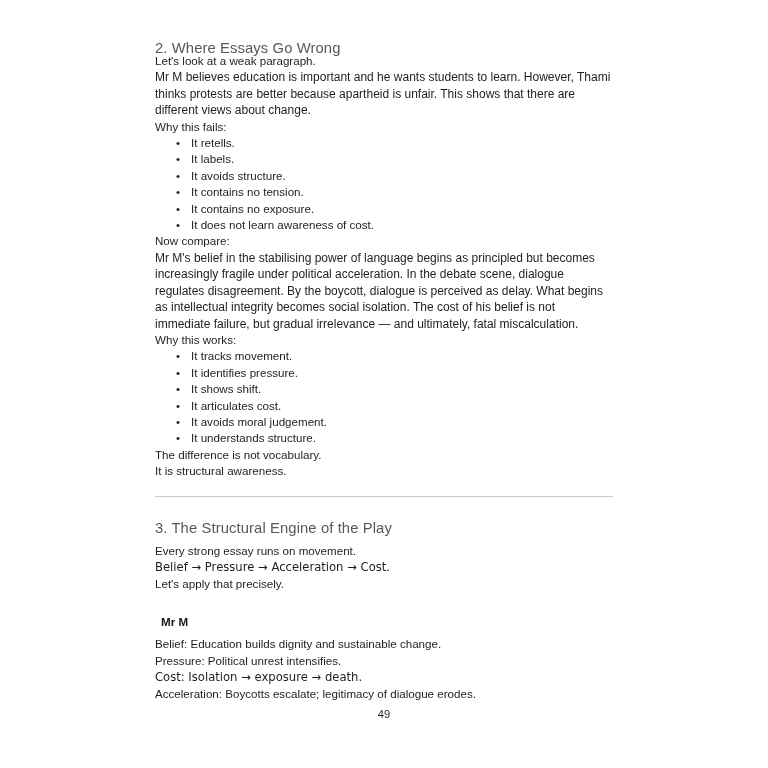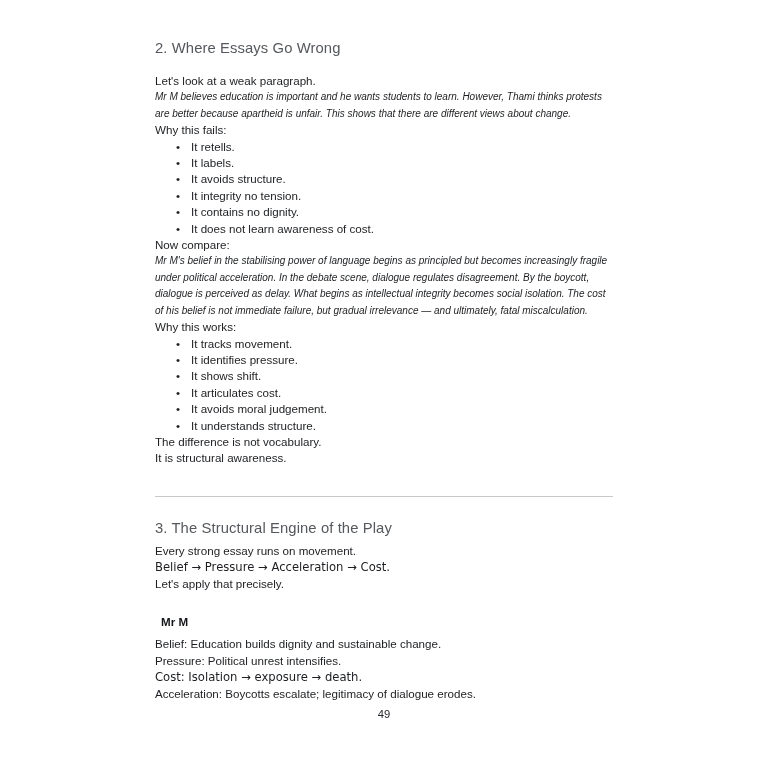--- a/index.html
+++ b/index.html
@@ -39,27 +39,26 @@
     left: 0;
   }
   .body-line {
     font-size: 11.6px;
     color: #1c1e21;
     line-height: 16.4px;
     margin: 0;
     padding: 0;
   }
   .para {
-    font-size: 10px;
+    font-size: 12px;
     color: #1c1e21;
     line-height: 16.4px;
     margin: 0;
     padding: 0;
     text-align: left;
-    font-style: italic;
   }
   .bullets {
     list-style: none;
     margin: 0;
     padding: 0;
   }
   .bullets li {
     position: relative;
     font-size: 11.6px;
     color: #1c1e21;
@@ -109,30 +108,30 @@
   }
   .arrow { font-family: "DejaVu Sans", sans-serif; }
 </style>
 </head>
 <body>
 
 <div class="page">
 
   <h2 class="section-heading" id="section-2-heading">2. Where Essays Go Wrong</h2>
 
-  <div class="block" style="top:73px;">
+  <div class="block" style="top:53px;">
     <p class="body-line">Let's look at a weak paragraph.</p>
     <p class="para">Mr M believes education is important and he wants students to learn. However, Thami thinks protests are better because apartheid is unfair. This shows that there are different views about change.</p>
     <p class="body-line">Why this fails:</p>
     <ul class="bullets">
       <li><span class="dot">•</span><span class="txt">It retells.</span></li>
       <li><span class="dot">•</span><span class="txt">It labels.</span></li>
       <li><span class="dot">•</span><span class="txt">It avoids structure.</span></li>
-      <li><span class="dot">•</span><span class="txt">It integrity no tension.</span></li>
-      <li><span class="dot">•</span><span class="txt">It contains no dignity.</span></li>
+      <li><span class="dot">•</span><span class="txt">It contains no tension.</span></li>
+      <li><span class="dot">•</span><span class="txt">It contains no exposure.</span></li>
       <li><span class="dot">•</span><span class="txt">It does not learn awareness of cost.</span></li>
     </ul>
     <p class="body-line">Now compare:</p>
     <p class="para">Mr M's belief in the stabilising power of language begins as principled but becomes increasingly fragile under political acceleration. In the debate scene, dialogue regulates disagreement. By the boycott, dialogue is perceived as delay. What begins as intellectual integrity becomes social isolation. The cost of his belief is not immediate failure, but gradual irrelevance — and ultimately, fatal miscalculation.</p>
     <p class="body-line">Why this works:</p>
     <ul class="bullets">
       <li><span class="dot">•</span><span class="txt">It tracks movement.</span></li>
       <li><span class="dot">•</span><span class="txt">It identifies pressure.</span></li>
       <li><span class="dot">•</span><span class="txt">It shows shift.</span></li>
       <li><span class="dot">•</span><span class="txt">It articulates cost.</span></li>

